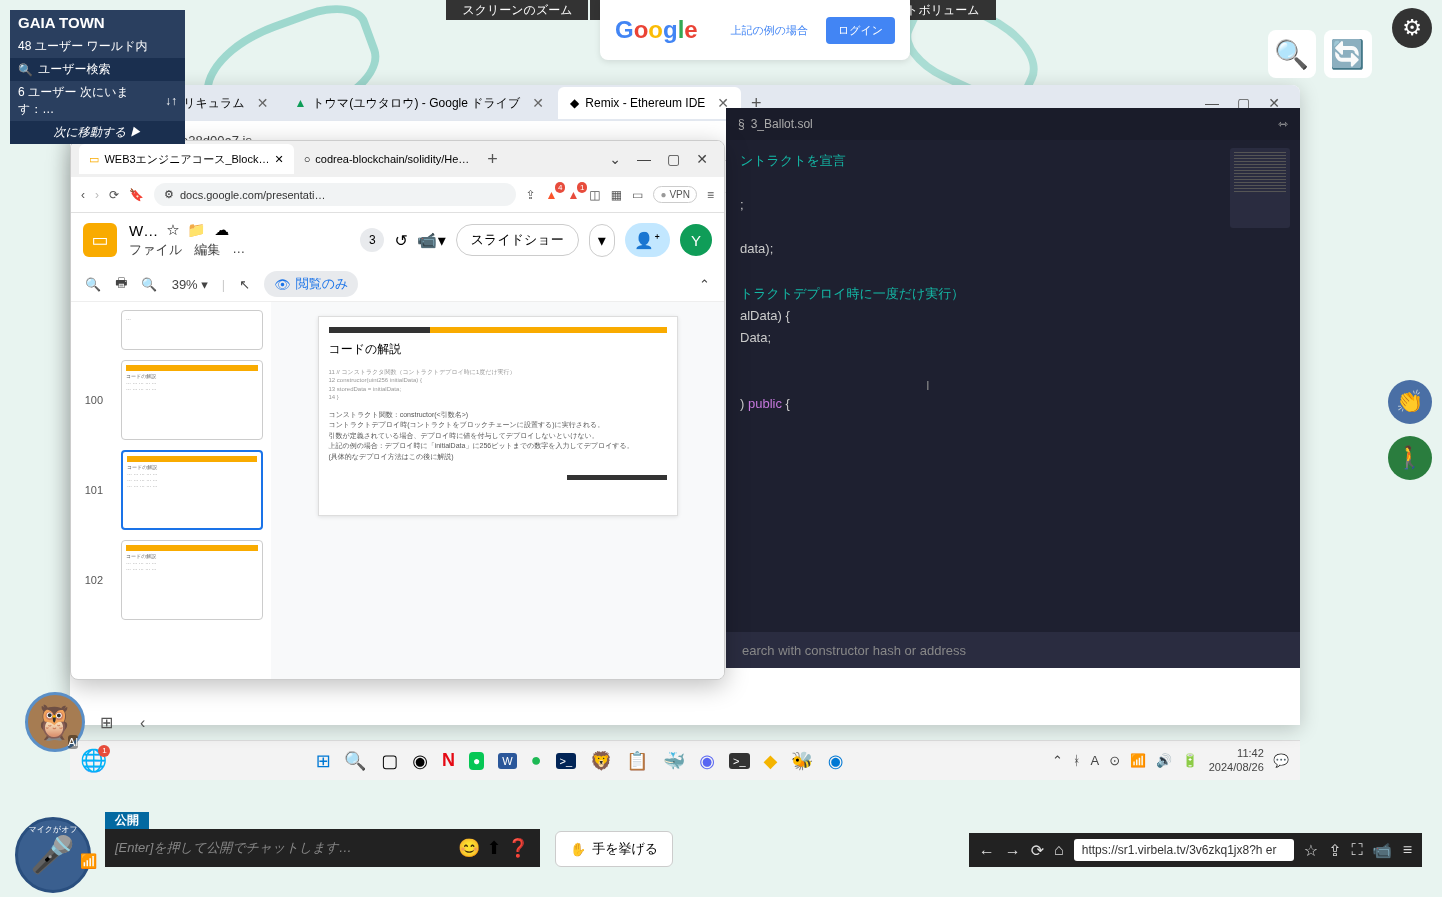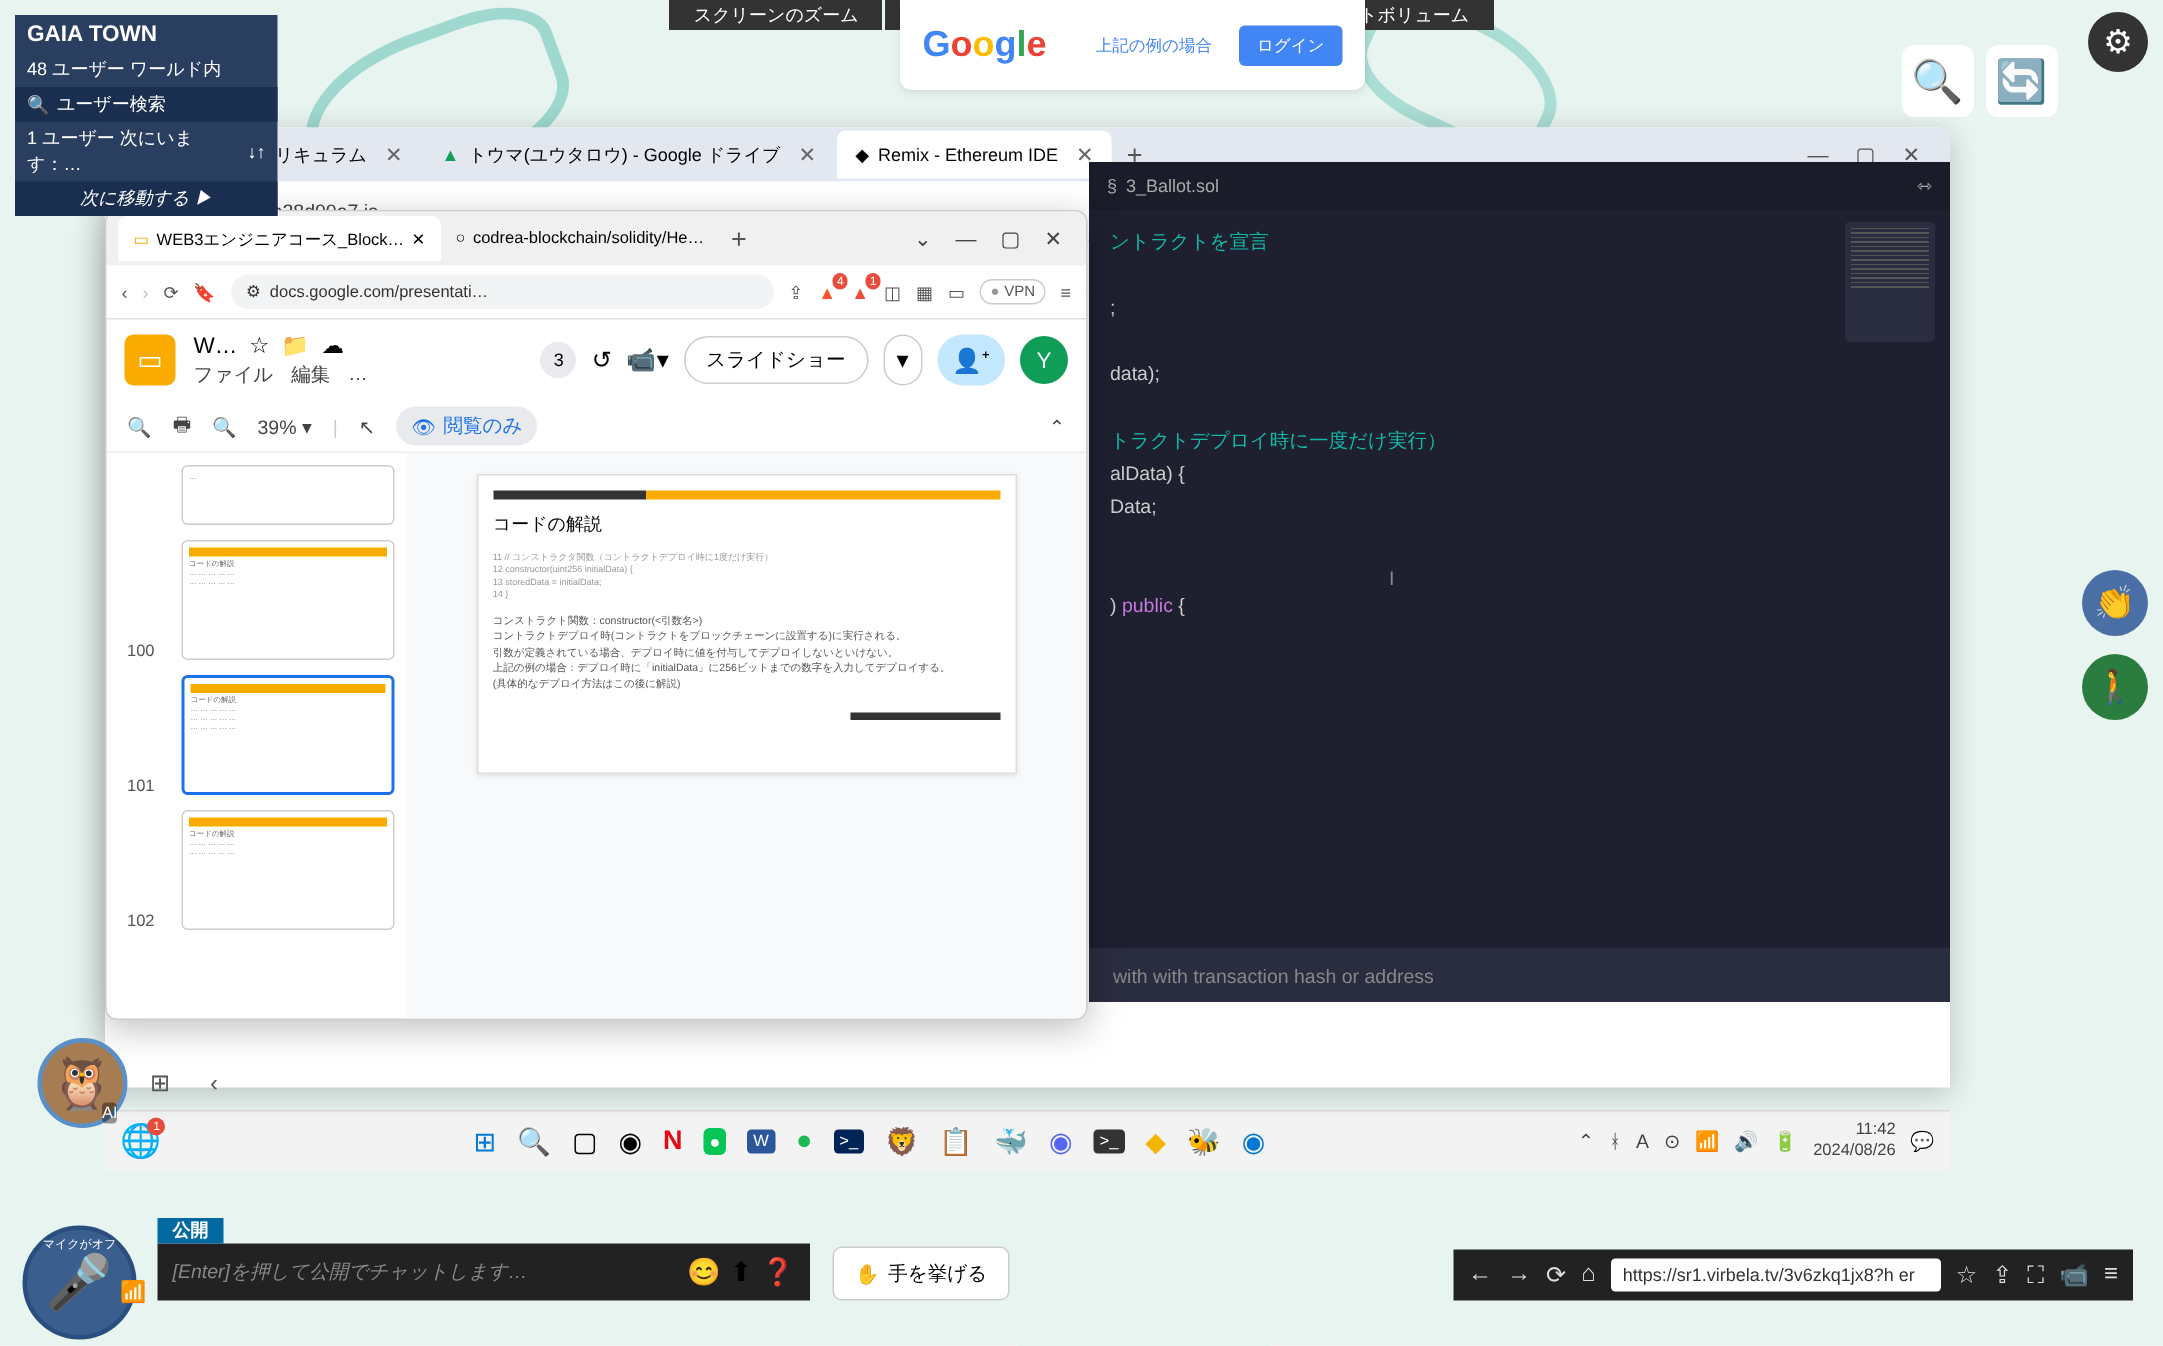--- a/index.html
+++ b/index.html
@@ -81,21 +81,21 @@
 .slides-actions { margin-left: auto; display: flex; align-items: center; gap: 10px; }
 .slides-badge-num { width: 24px; height: 24px; background: #e8eaed; border-radius: 50%; display: flex; align-items: center; justify-content: center; font-size: 12px; }
 .slideshow-btn { border: 1px solid #ccc; border-radius: 18px; padding: 6px 14px; font-size: 13px; display: flex; align-items: center; gap: 4px; }
 .share-btn { background: #c2e7ff; border-radius: 18px; padding: 6px 10px; font-size: 16px; }
 .avatar-y { width: 32px; height: 32px; background: #0f9d58; border-radius: 50%; color: #fff; display: flex; align-items: center; justify-content: center; font-size: 15px; }
 .slides-toolbar { display: flex; align-items: center; padding: 4px 14px; gap: 14px; border-bottom: 1px solid #eee; font-size: 13px; color: #444; }
 .view-pill { background: #e8eaed; border-radius: 14px; padding: 4px 10px; display: flex; align-items: center; gap: 5px; color: #1a73e8; }
 
 .slides-body { display: flex; height: calc(100% - 150px); }
 .thumb-panel { width: 200px; padding: 8px; overflow-y: auto; }
-.thumb-row { display: flex; align-items: flex-end; gap: 18px; margin-bottom: 10px; }
+.thumb-row { display: flex; align-items: center; gap: 18px; margin-bottom: 10px; }
 .thumb-num { font-size: 11px; width: 24px; text-align: right; color: #555; }
 .thumb { flex: 1; height: 80px; background: #fff; border: 1px solid #ccc; border-radius: 4px; padding: 4px; font-size: 5px; overflow: hidden; }
 .thumb.selected { border: 2px solid #1a73e8; }
 .thumb-stripe { height: 6px; background: #f9ab00; margin-bottom: 2px; }
 .thumb-text { color: #666; line-height: 1.2; }
 .main-slide-area { flex: 1; padding: 14px; display: flex; align-items: flex-start; justify-content: center; background: #f8f9fa; }
 .main-slide { width: 360px; height: 200px; background: #fff; border: 1px solid #ddd; padding: 10px; box-shadow: 0 1px 4px rgba(0,0,0,0.1); }
 .main-slide-stripe { height: 6px; background: linear-gradient(90deg, #333 0%, #333 30%, #f9ab00 30%, #f9ab00 100%); margin-bottom: 8px; }
 .main-slide-title { font-size: 12px; margin-bottom: 10px; }
 .main-slide-code { font-size: 6px; color: #999; margin-bottom: 8px; line-height: 1.4; }
@@ -155,21 +155,21 @@
 <div class="gear-btn">⚙</div>
 
 <div class="gaia-panel">
   <div class="gaia-header">GAIA TOWN</div>
   <div class="gaia-row">48 ユーザー ワールド内</div>
   <div class="gaia-search">
     <span>🔍</span>
     <span>ユーザー検索</span>
   </div>
   <div class="gaia-row">
-    <span>1 ユーザー 次にいます：…</span>
+    <span>6 ユーザー 次にいます：…</span>
     <span class="gaia-arrow">↓↑</span>
   </div>
   <div class="gaia-footer">
     <span>次に移動する</span> ▶
   </div>
 </div>
 
 <div class="google-overlay">
   <div class="google-logo">
     <span style="color:#4285f4">G</span><span style="color:#ea4335">o</span><span style="color:#fbbc05">o</span><span style="color:#4285f4">g</span><span style="color:#34a853">l</span><span style="color:#ea4335">e</span>
@@ -257,21 +257,21 @@
   <div class="remix-code">
     <div><span class="code-comment">ントラクトを宣言</span></div><br>
     <div>;</div><br>
     <div>data);</div><br>
     <div><span class="code-comment">トラクトデプロイ時に一度だけ実行）</span></div>
     <div>alData) {</div>
     <div>Data;</div><br><br>
     <div><span>) </span><span class="code-keyword">public</span><span> {</span></div><br>
     <div style="position:absolute; top:235px; left:200px; color:#888">I</div>
   </div>
-  <div class="remix-search">with with transaction hash or address</div>
+  <div class="remix-search">earch with constructor hash or address</div>
 </div>
 
 <div class="chrome-window">
   <div class="chrome-tabs">
     <div class="chrome-tab active">
       <span style="color:#f9ab00">▭</span>
       <span>WEB3エンジニアコース_Block…</span>
       <span>✕</span>
     </div>
     <div class="chrome-tab">

